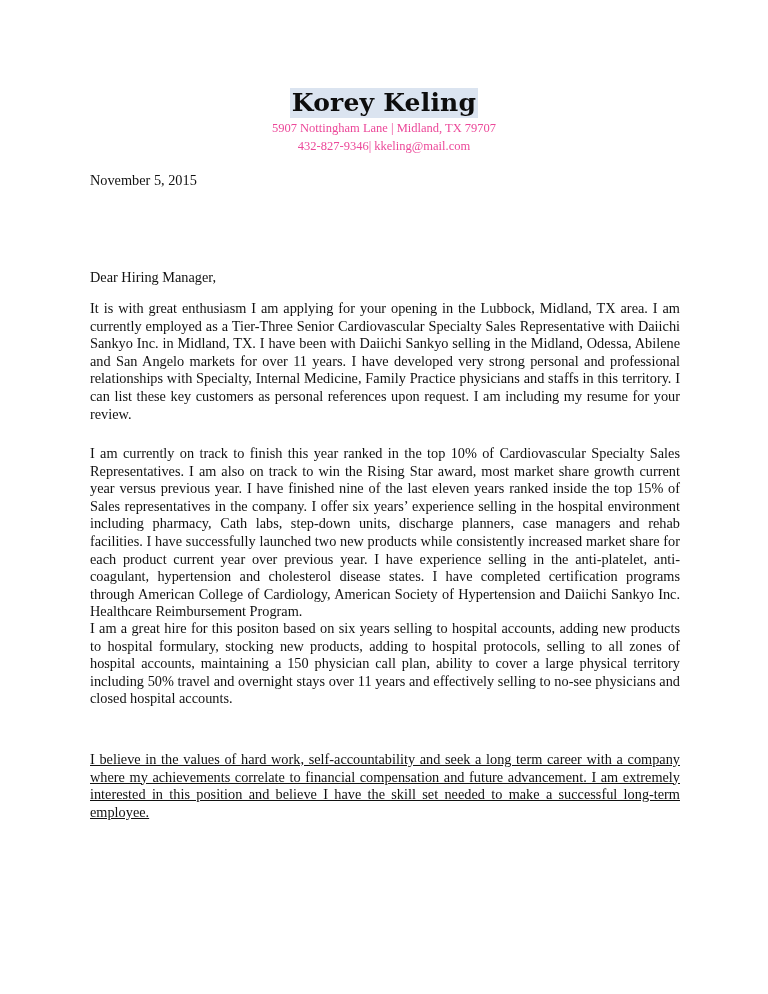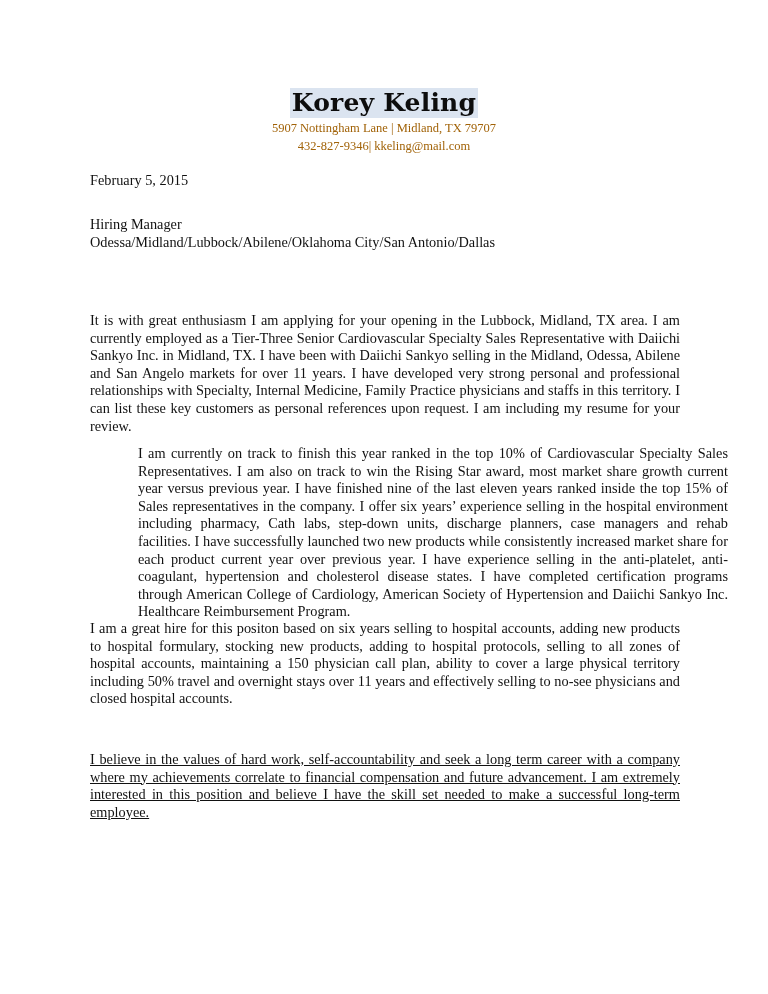--- a/index.html
+++ b/index.html
@@ -36,66 +36,63 @@
       font-size: 25px;
       line-height: 30px;
       padding: 0 2px;
       background: #dbe4f0;
       color: #0d0d0d;
       letter-spacing: 0.2px;
     }
     .contact-line {
       font-size: 12.5px;
       line-height: 18px;
-      color: #a16207;
+      color: #ec4899;
     }
     .contact-line.first { margin-top: 1px; }
 
     .body-block {
       position: absolute;
       left: 90px;
       width: 590px;
       font-size: 14.3px;
       line-height: 17.6px;
     }
     .date { top: 172px; }
     .recipient { top: 216px; }
     .salutation { top: 269px; }
     .para {
       text-align: justify;
       text-align-last: left;
       margin: 0;
     }
-    .p1 { top: 312px; }
-    .p2 { top: 445px; margin-left: 48px; }
+    .p1 { top: 300px; }
+    .p2 { top: 445px; }
     .p3 { top: 620px; }
     .p4 { top: 751px; text-decoration: underline; }
     .closing { top: 851px; }
     .line { display: block; }
   </style>
 </head>
 <body>
 
 <div class="page">
 
   <div class="header">
     <div>
       <span class="name">Korey Keling</span>
     </div>
     <div class="contact-line first">5907 Nottingham Lane | Midland, TX 79707</div>
     <div class="contact-line">432-827-9346| kkeling@mail.com</div>
   </div>
 
-  <div class="body-block date">February 5, 2015</div>
+  <div class="body-block date">November 5, 2015</div>
 
-  <div class="body-block recipient">
-    <span class="line">Hiring Manager</span>
-    <span class="line">Odessa/Midland/Lubbock/Abilene/Oklahoma City/San Antonio/Dallas</span>
-  </div>
 
+  <div class="body-block salutation">Dear Hiring Manager,</div>
 
   <p class="body-block para p1">It is with great enthusiasm I am applying for your opening in the Lubbock, Midland, TX area.  I am currently employed as a Tier-Three Senior Cardiovascular Specialty Sales Representative with Daiichi Sankyo Inc. in Midland, TX.  I have been with Daiichi Sankyo selling in the Midland, Odessa, Abilene and San Angelo markets for over 11 years.  I have developed very strong personal and professional relationships with Specialty, Internal Medicine, Family Practice physicians and staffs in this territory.  I can list these key customers as personal references upon request.  I am including my resume for your review.</p>
   <p class="body-block para p2">I am currently on track to finish this year ranked in the top 10% of Cardiovascular Specialty Sales Representatives.  I am also on track to win the Rising Star award, most market share growth current year versus previous year.  I have finished nine of the last eleven years ranked inside the top 15% of Sales representatives in the company.  I offer six years’ experience selling in the hospital environment including pharmacy, Cath labs, step-down units, discharge planners, case managers and rehab facilities.  I have successfully launched two new products while consistently increased market share for each product current year over previous year.  I have experience selling in the anti-platelet, anti-coagulant, hypertension and cholesterol disease states.  I have completed certification programs through American College of Cardiology, American Society of Hypertension and Daiichi Sankyo Inc. Healthcare Reimbursement Program.</p>
   <p class="body-block para p3">I am a great hire for this positon based on six years selling to hospital accounts, adding new products to hospital formulary, stocking new products, adding to hospital protocols, selling to all zones of hospital accounts, maintaining a 150 physician call plan, ability to cover a large physical territory including 50% travel and overnight stays over 11 years and effectively selling to no-see physicians and closed hospital accounts.</p>
   <p class="body-block para p4">I believe in the values of hard work, self-accountability and seek a long term career with a company where my achievements correlate to financial compensation and future advancement. I am extremely interested in this position and believe I have the skill set needed to make a successful long-term employee.</p>
 
 
 </div>
 
 </body></html>

